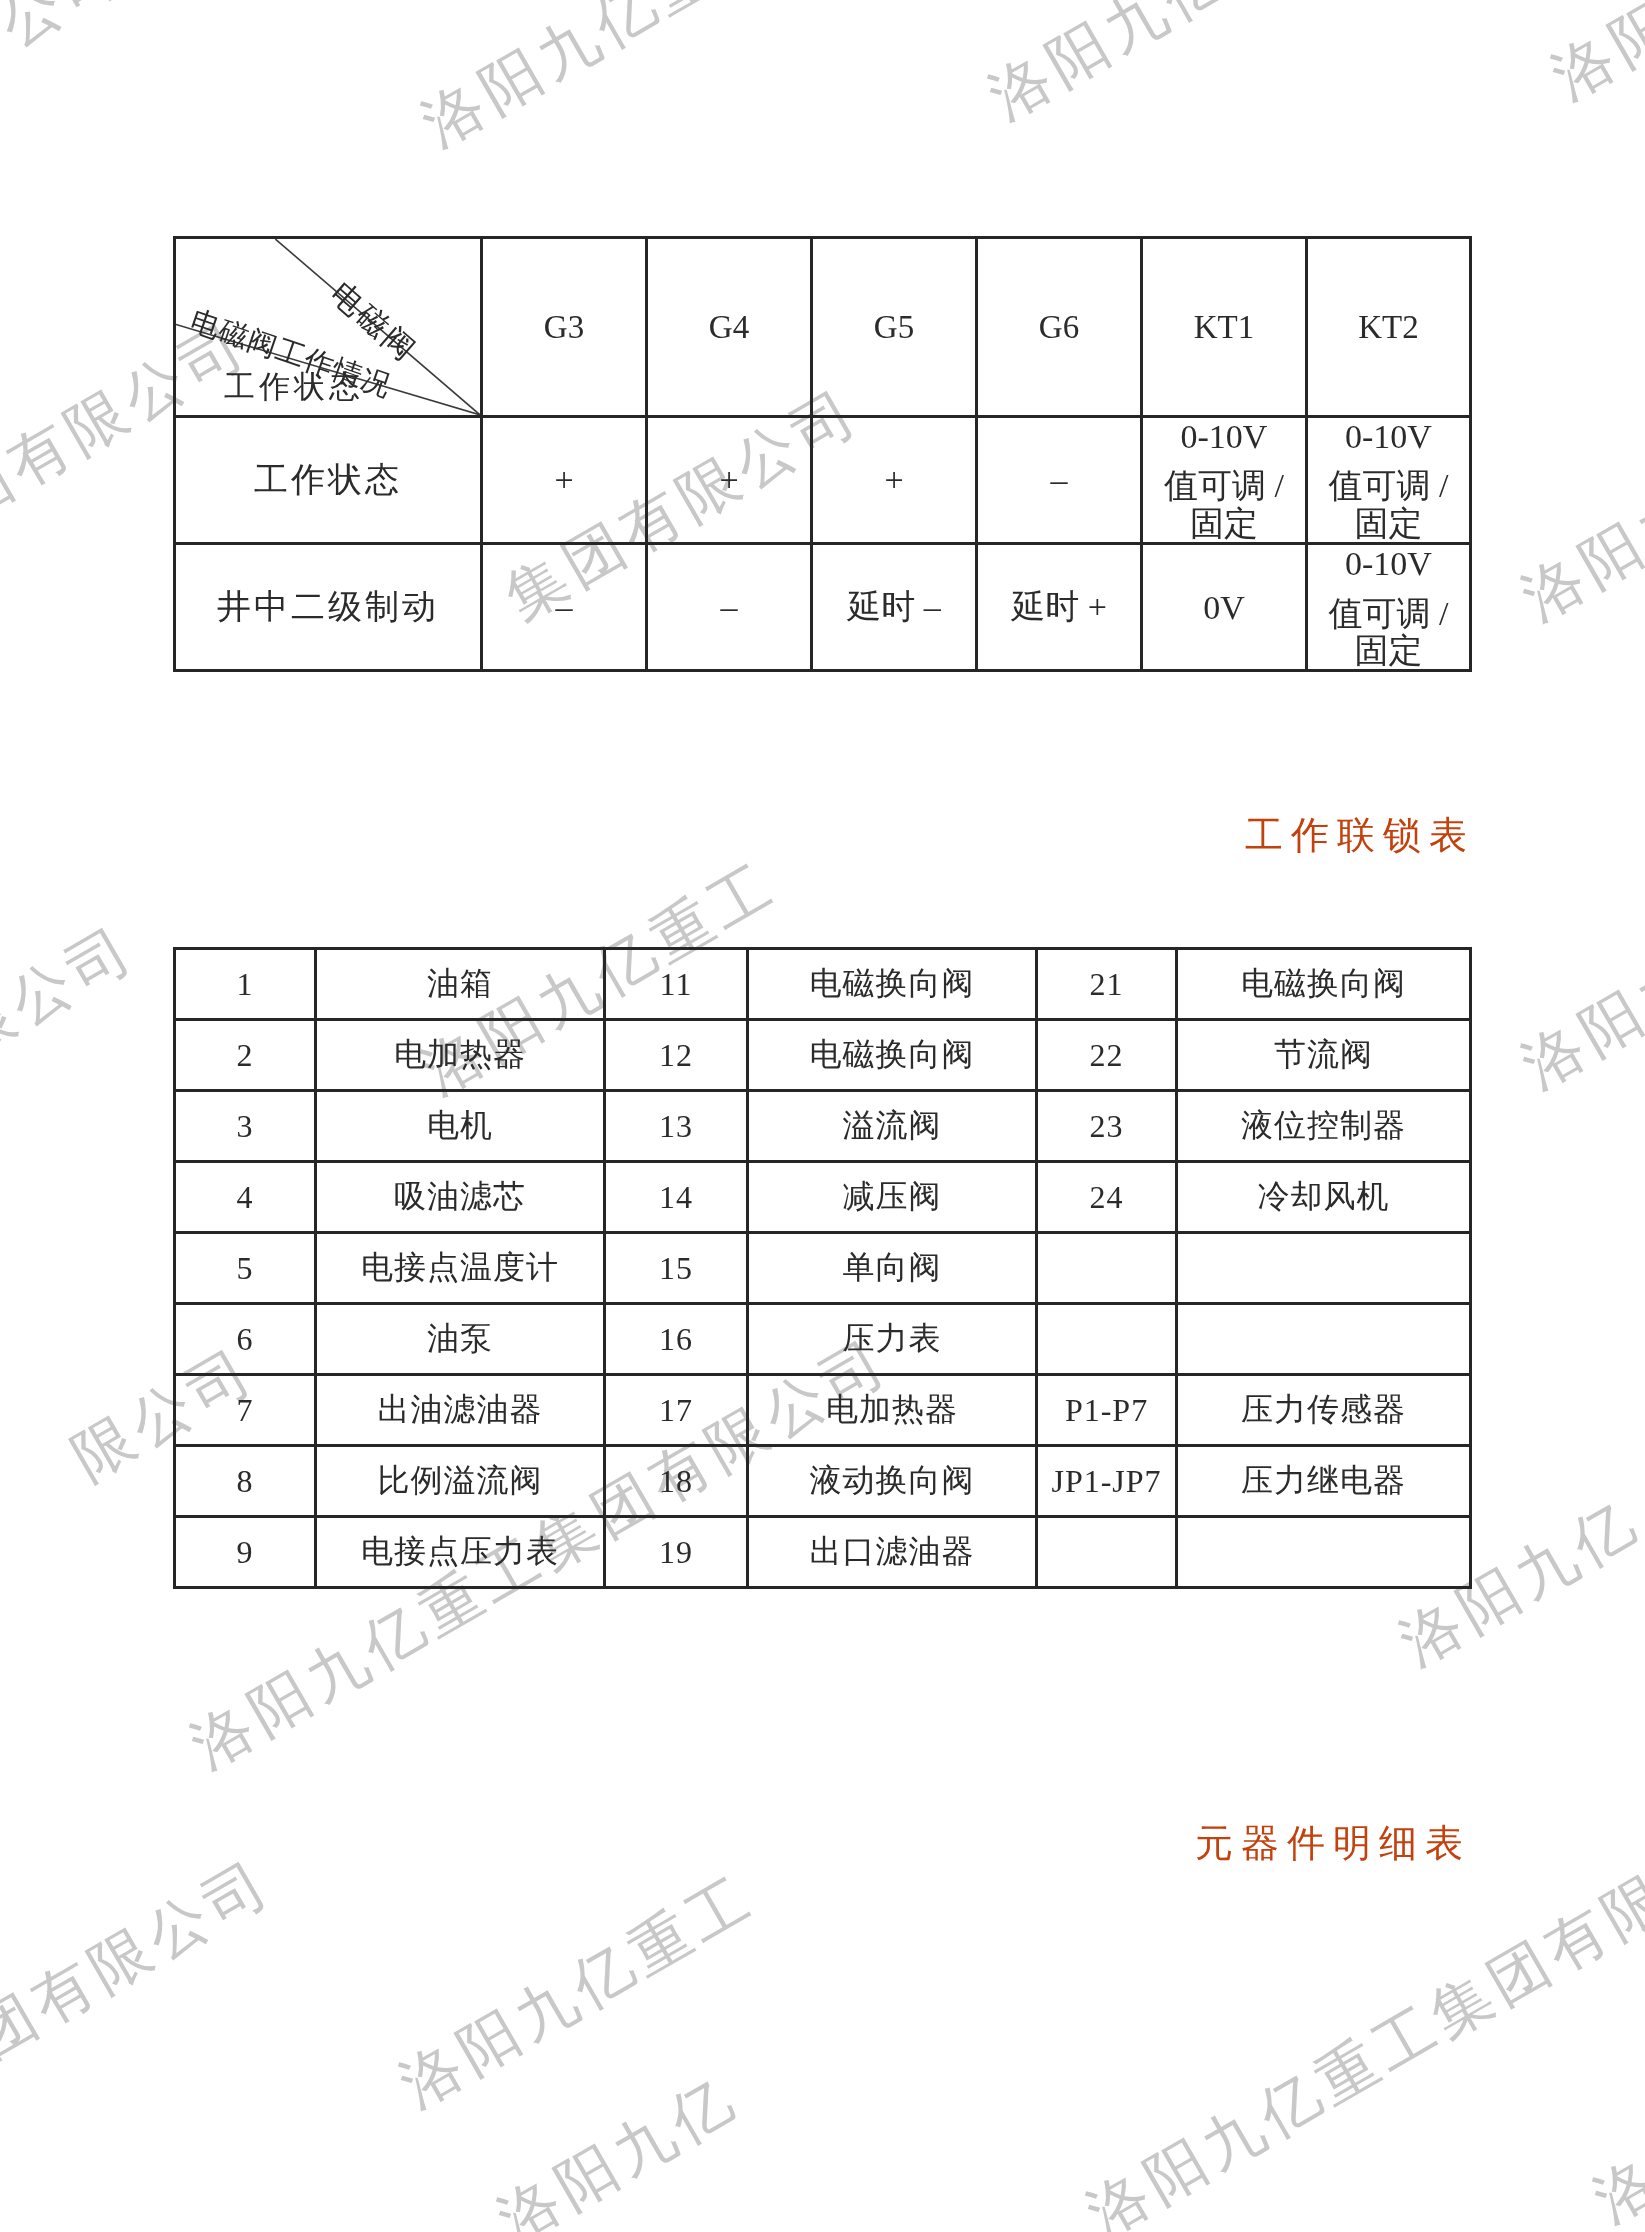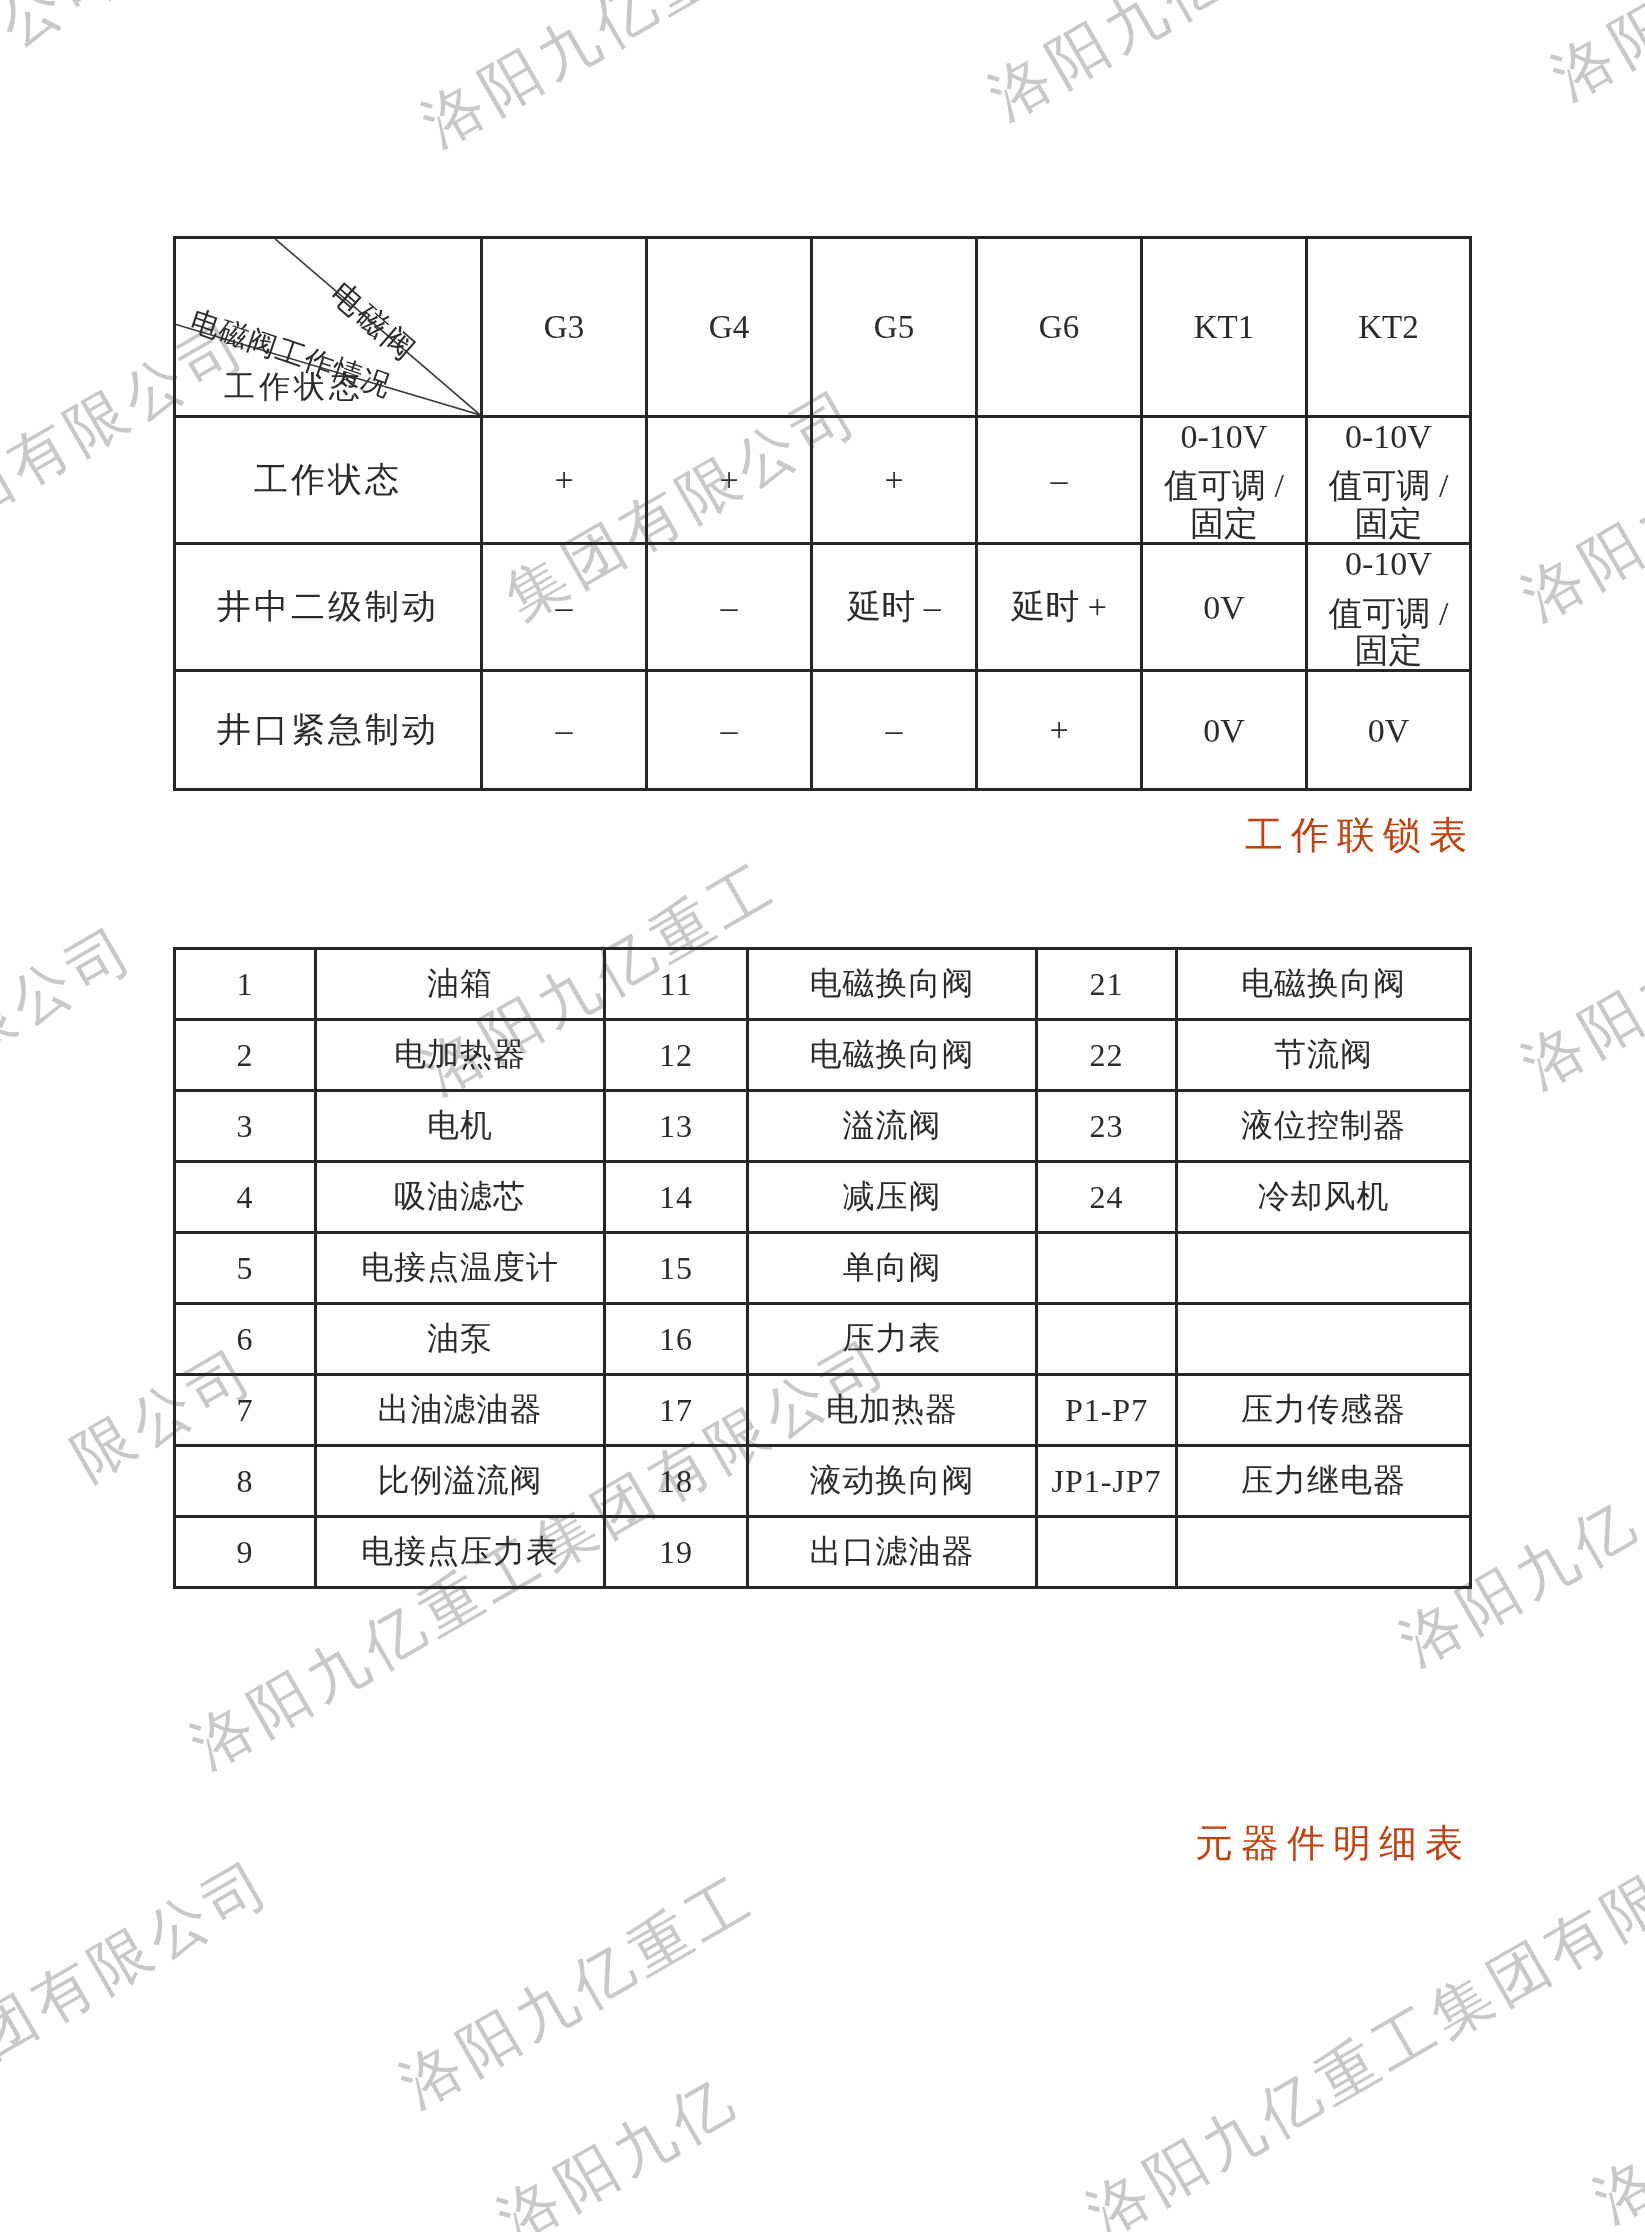--- a/index.html
+++ b/index.html
@@ -145,39 +145,20 @@
         </div>
       </td>
       <td class="small2">
         <div class="stack">
           <div>0-10V</div>
           <div>值可调 / 固定</div>
         </div>
       </td>
     </tr>
 
-    <tr style="height:119px">
-      <td class="rlabel">井口紧急制动</td>
-      <td>–</td>
-      <td>–</td>
-      <td>–</td>
-      <td>+</td>
-      <td class="small2">
-        <div class="stack">
-          <div>0V</div>
-
-        </div>
-      </td>
-      <td class="small2">
-        <div class="stack">
-          <div>0V</div>
-
-        </div>
-      </td>
-    </tr>
     </tbody>
   </table>
 
   <div class="caption cap1">工作联锁表</div>
 
   <table class="t2">
     <colgroup>
       <col style="width:141px">
         <col style="width:289px">
         <col style="width:143px">

